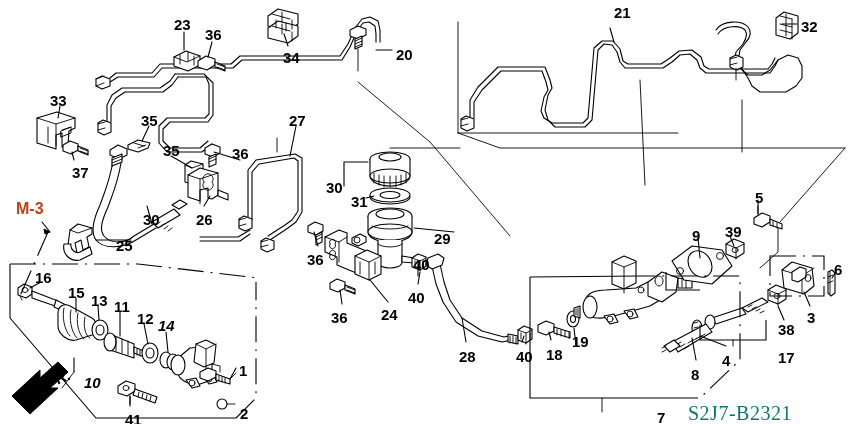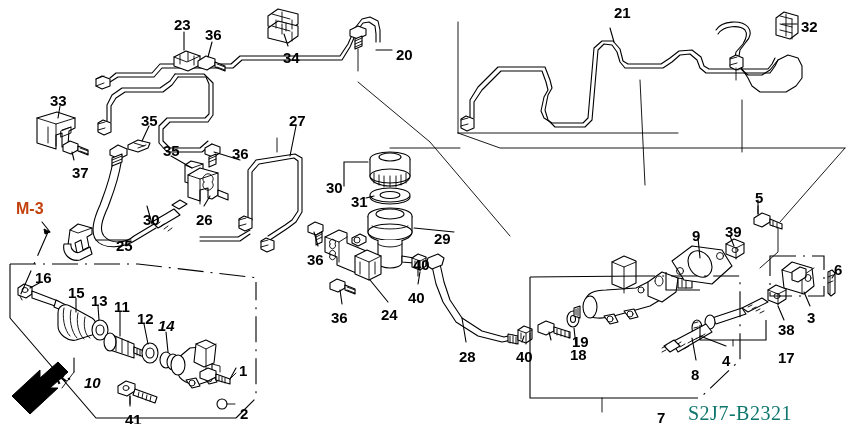--- a/index.html
+++ b/index.html
@@ -555,21 +555,21 @@
       <div class="lbl" style="left: 91px; top: 293px; text-align: center;">13</div>
       <div class="lbl" style="left: 114px; top: 299px;">11</div>
       <div class="lbl" style="left: 137px; top: 311px;">12</div>
       <div class="lbl" style="left: 158px; top: 318px; font-style: italic;">14</div>
       <div class="lbl" style="left: 381px; top: 307px;">24</div>
       <div class="lbl" style="left: 408px; top: 290px;">40</div>
       <div class="lbl" style="left: 807px; top: 310px;">3</div>
       <div class="lbl" style="left: 778px; top: 322px;">38</div>
       <div class="lbl" style="left: 331px; top: 310px;">36</div>
       <div class="lbl" style="left: 572px; top: 334px;">19</div>
-      <div class="lbl" style="left: 570px; top: 347px; text-align: right;">18</div>
+      <div class="lbl" style="left: 546px; top: 347px; text-align: right;">18</div>
       <div class="lbl" style="left: 516px; top: 349px;">40</div>
       <div class="lbl" style="left: 459px; top: 349px;">28</div>
       <div class="lbl" style="left: 722px; top: 353px;">4</div>
       <div class="lbl" style="left: 778px; top: 350px;">17</div>
       <div class="lbl" style="left: 691px; top: 367px;">8</div>
       <div class="lbl" style="left: 84px; top: 375px; font-style: italic;">10</div>
       <div class="lbl" style="left: 239px; top: 363px;">1</div>
       <div class="lbl" style="left: 240px; top: 406px;">2</div>
       <div class="lbl" style="left: 125px; top: 412px;">41</div>
       <div class="lbl" style="left: 657px; top: 410px;">7</div>

